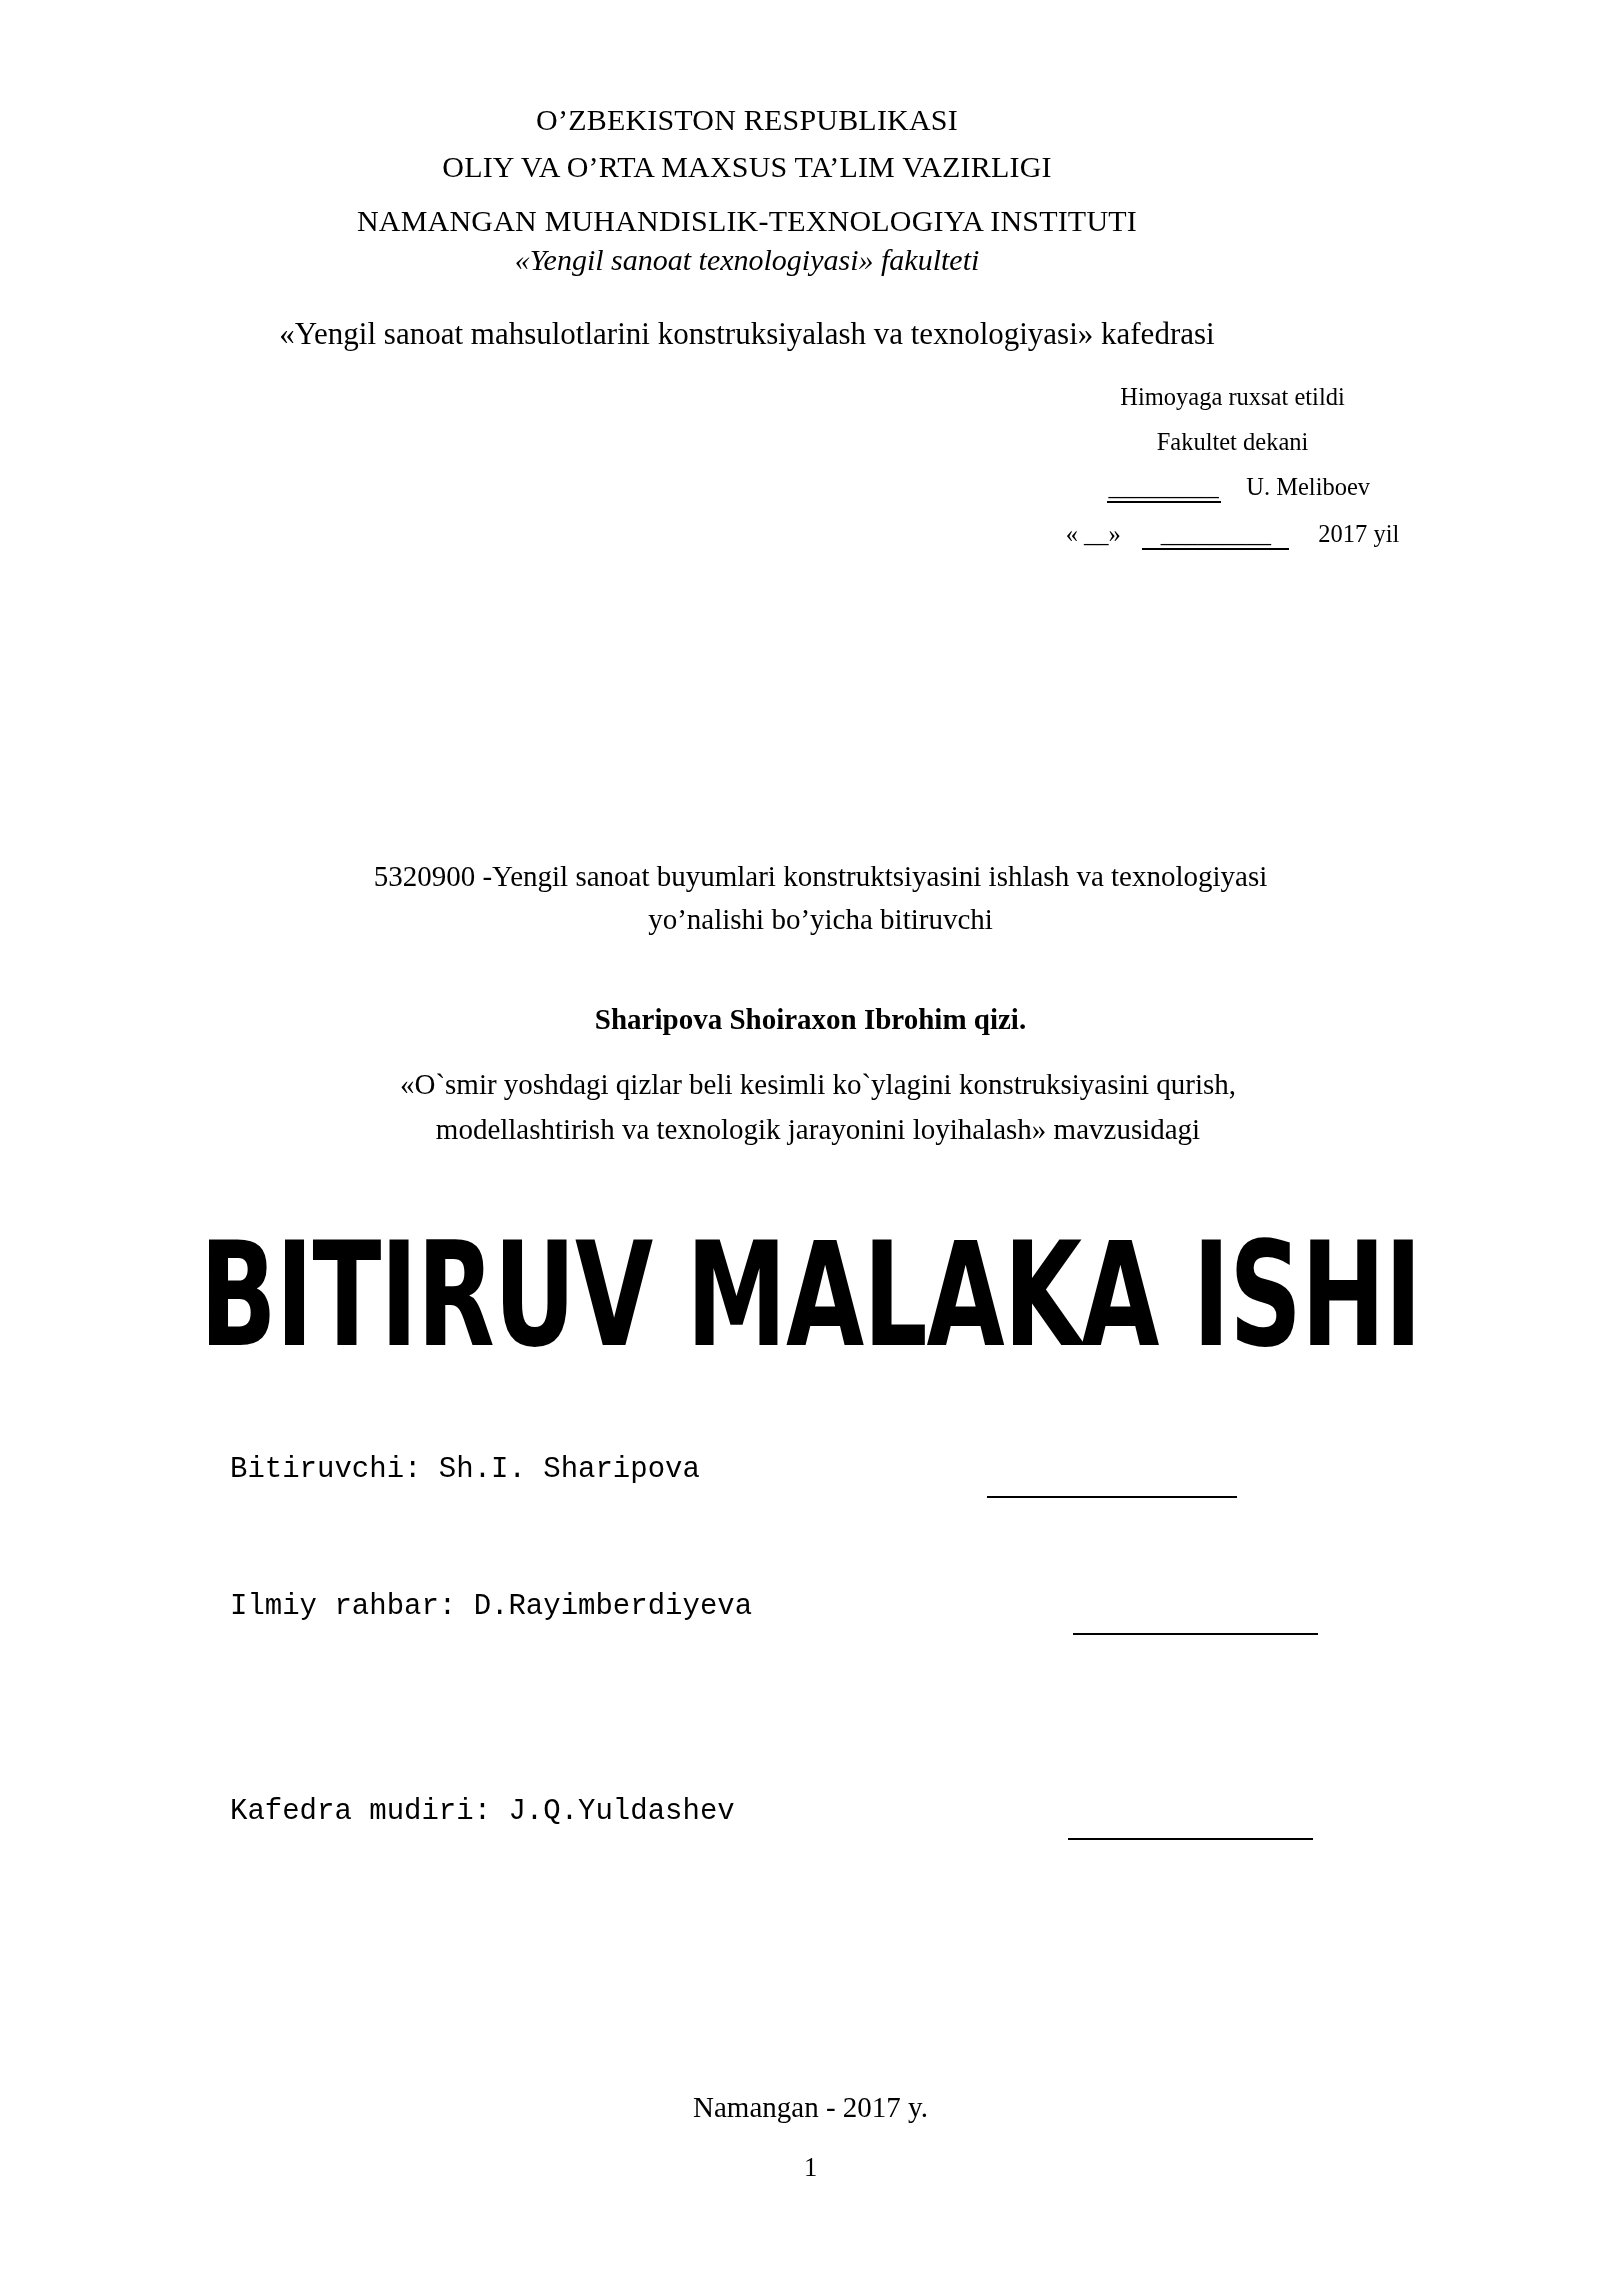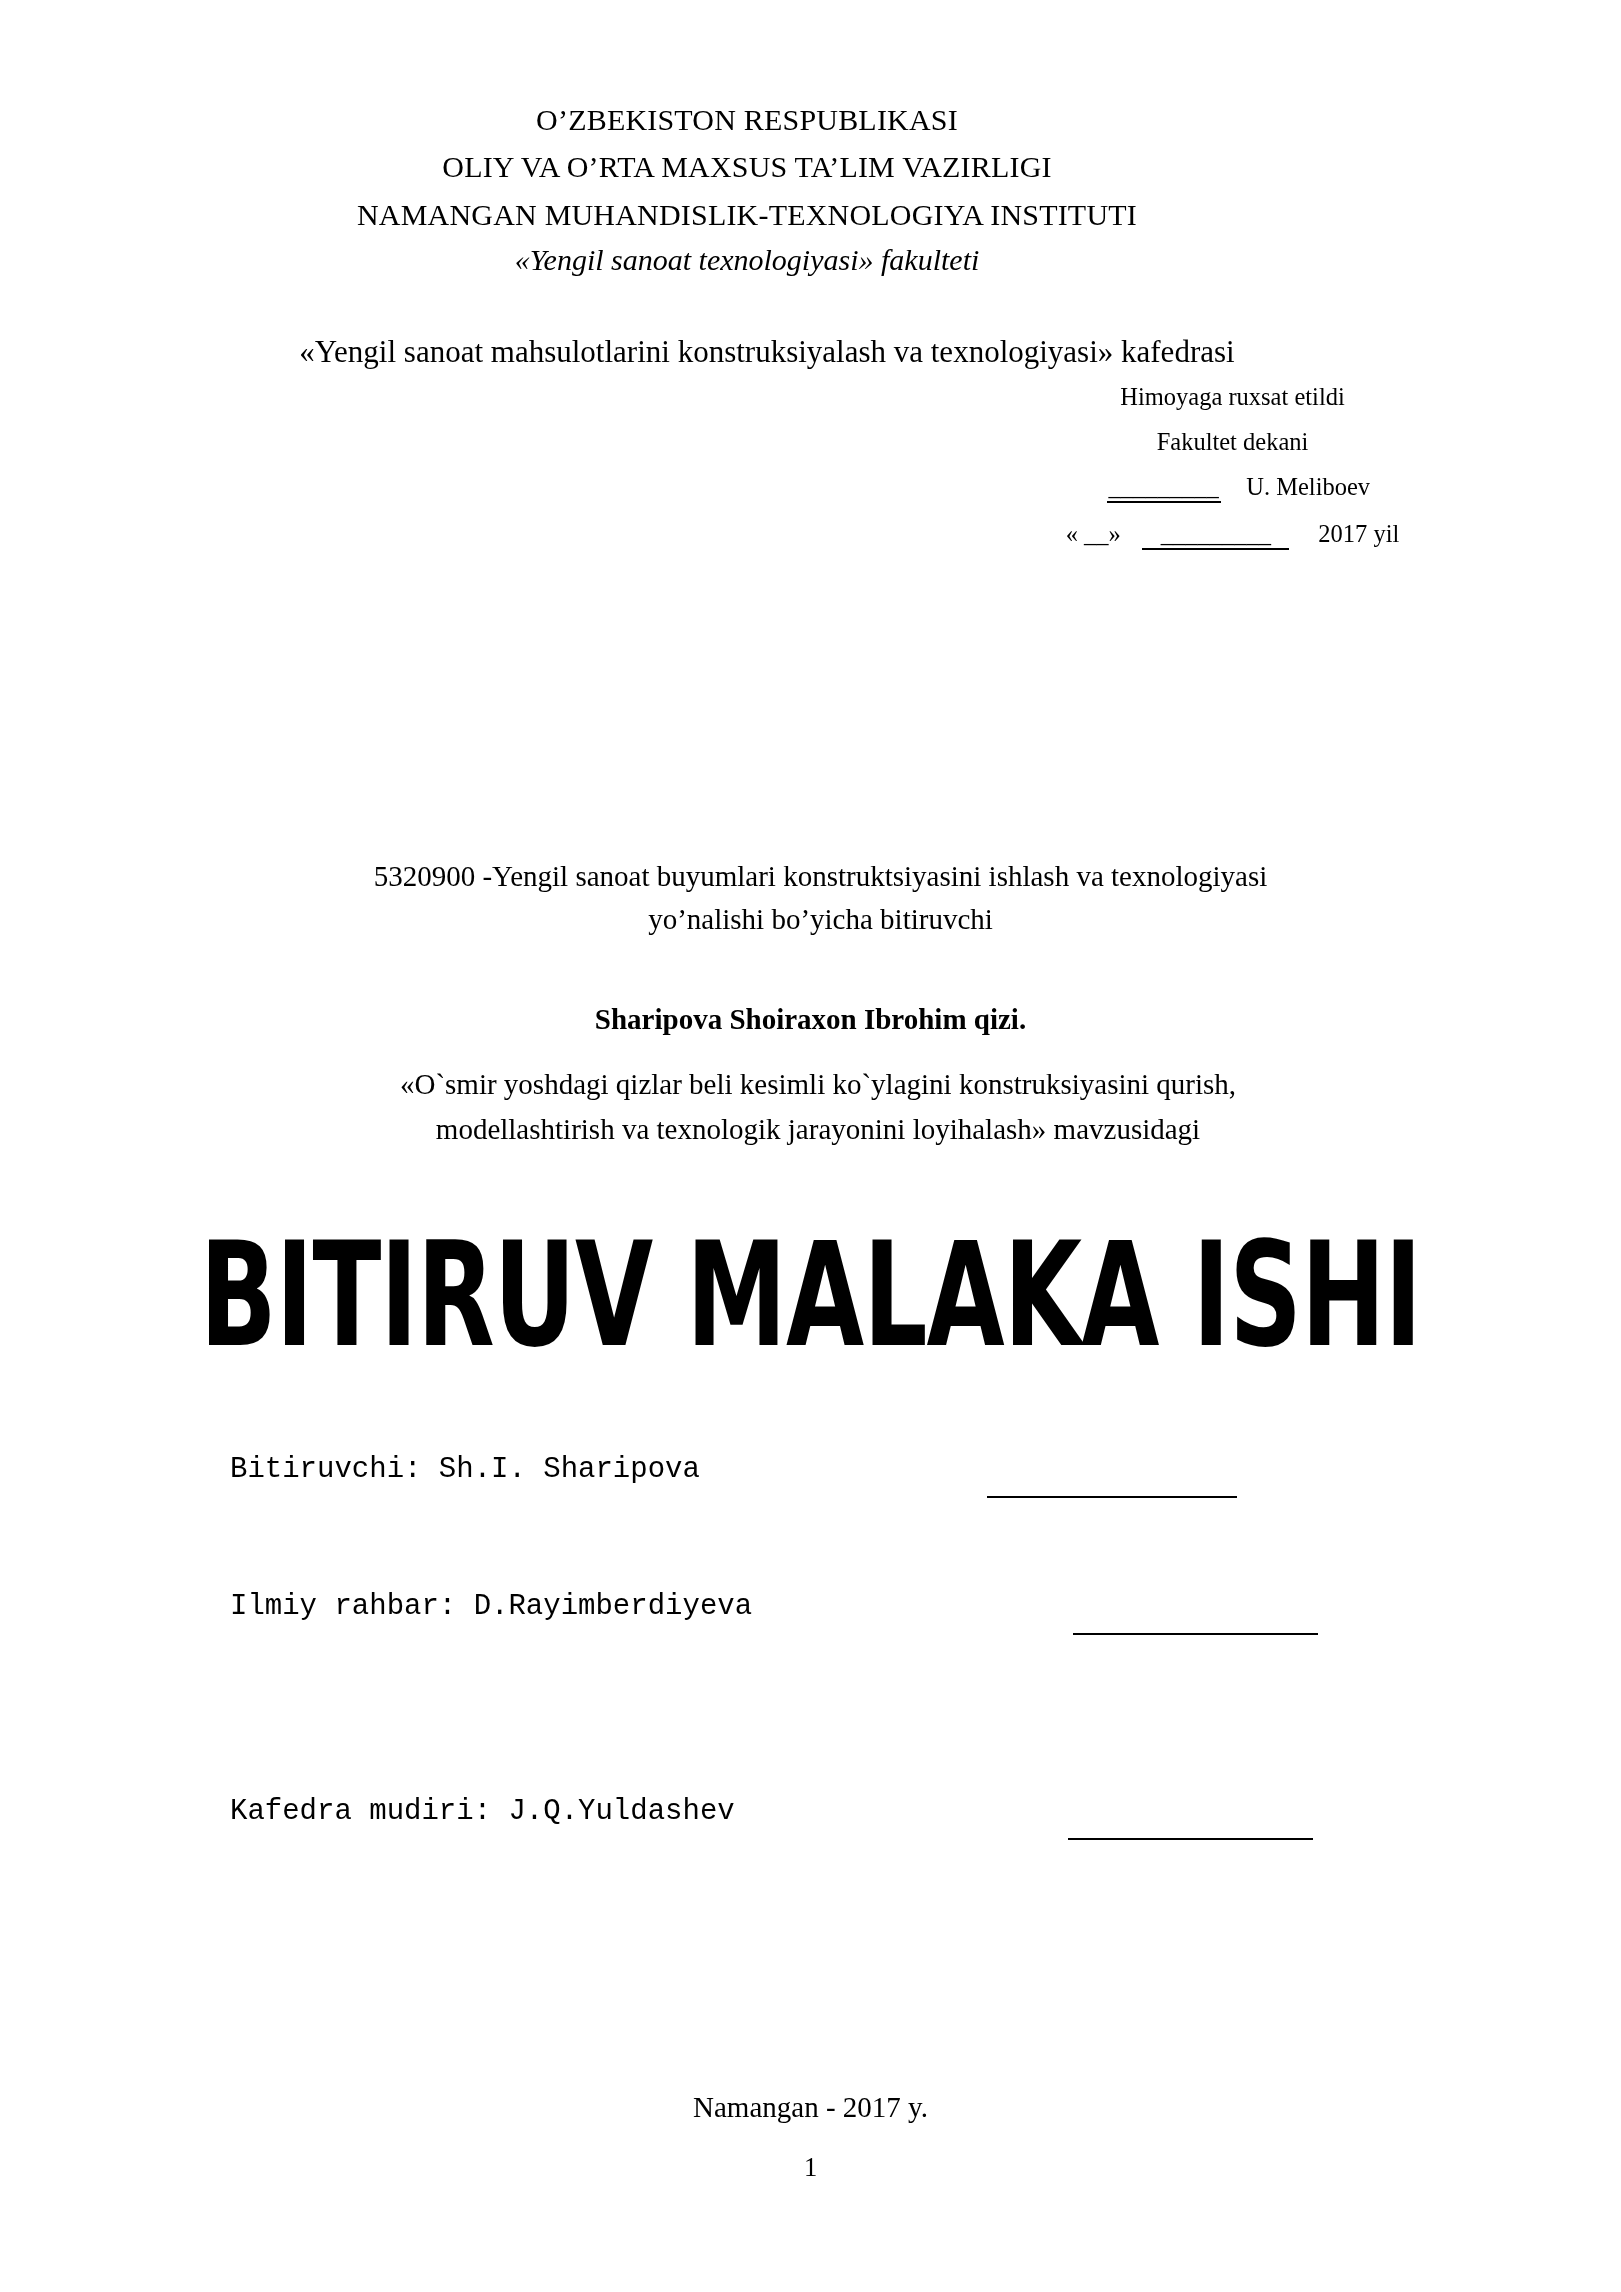--- a/index.html
+++ b/index.html
@@ -150,25 +150,25 @@
 </style>
 </head>
 <body>
 
 <div id="page">
 
   <div class="center-block hdr" style="top:103px;">O’ZBEKISTON RESPUBLIKASI</div>
 
   <div class="center-block hdr" style="top:150px;">OLIY VA O’RTA MAXSUS TA’LIM VAZIRLIGI</div>
 
-  <div class="center-block hdr" style="top:198px;">NAMANGAN MUHANDISLIK-TEXNOLOGIYA INSTITUTI</div>
+  <div class="center-block hdr" style="top:204px;">NAMANGAN MUHANDISLIK-TEXNOLOGIYA INSTITUTI</div>
 
   <div class="center-block fac" style="top:243px;font-style:italic;">«Yengil sanoat texnologiyasi» fakulteti</div>
 
-  <div class="center-block kafedra" style="top:334px;padding-left:20px;">«Yengil sanoat mahsulotlarini konstruksiyalash va  texnologiyasi» kafedrasi</div>
+  <div class="center-block kafedra" style="top:316px;">«Yengil sanoat mahsulotlarini konstruksiyalash va  texnologiyasi» kafedrasi</div>
 
   <div class="approval" style="top:383px;">
 
     <div class="approval-row">
       <span>Himoyaga ruxsat etildi</span>
     </div>
 
     <div class="approval-row">
       <span>Fakultet  dekani</span>
     </div>

